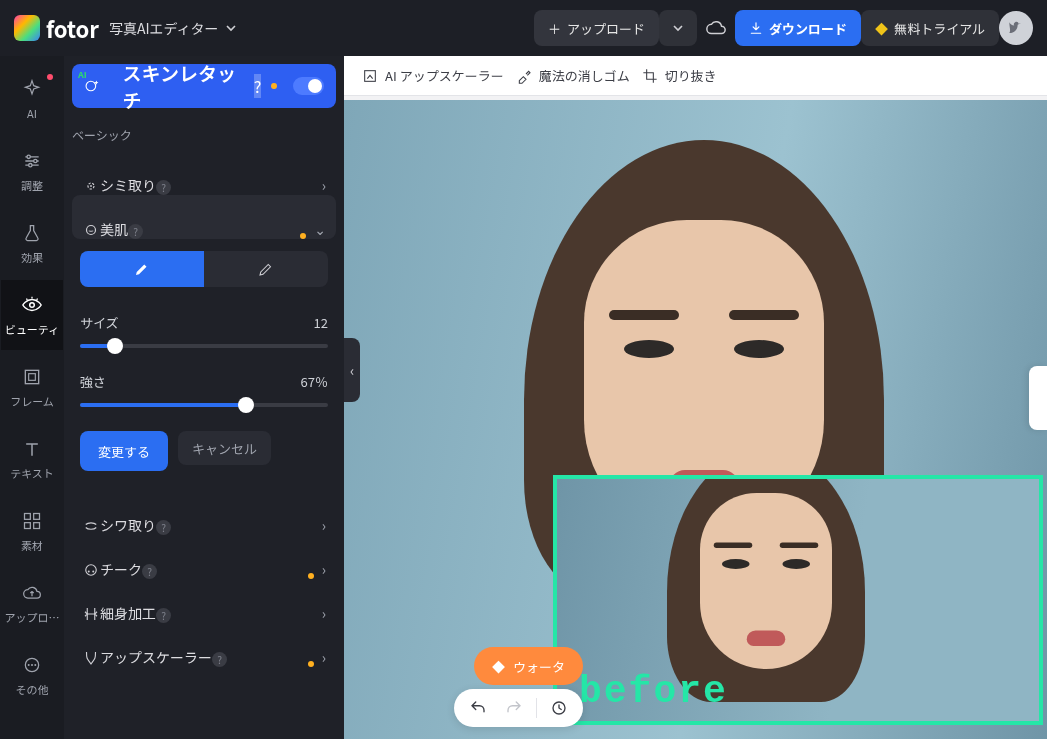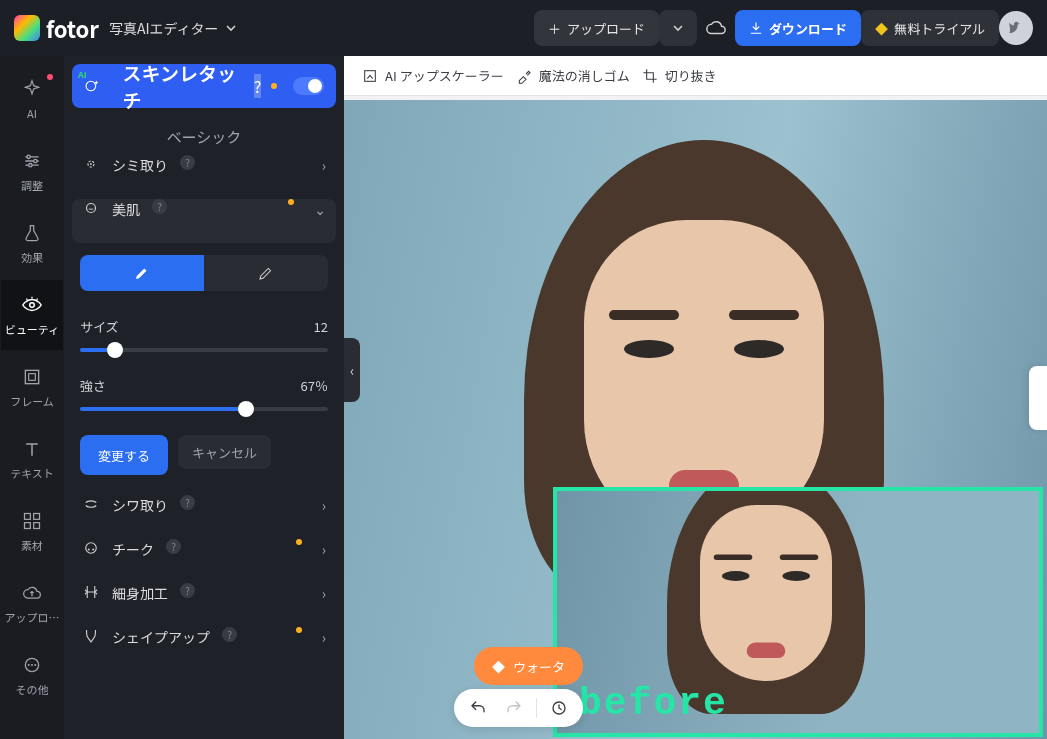--- a/index.html
+++ b/index.html
@@ -25,22 +25,22 @@
   .rail-item .dot{position:absolute;top:10px;right:10px;width:6px;height:6px;border-radius:50%;background:#ff4d6d}
   .ricon{width:22px;height:22px;display:flex;align-items:center;justify-content:center}
   
   .panel{position:absolute;left:64px;top:56px;bottom:0;width:280px;background:#1f2128;padding:8px 8px 0 8px;overflow:hidden}
   .ai-retouch{background:#2e5ff2;height:44px;border-radius:8px;display:flex;align-items:center;padding:0 12px;gap:10px;position:relative}
   .ai-badge{position:absolute;left:6px;top:4px;font-size:9px;font-weight:700;color:#2dd96f}
   .ai-retouch .label{color:#fff;font-size:19px;font-weight:600;margin-left:12px}
   .orange-dot{width:6px;height:6px;background:#ffb020;border-radius:50%;margin-left:auto}
   .switch{width:34px;height:18px;background:#4d7bff;border-radius:9px;position:relative;margin-left:6px}
   .switch::after{content:"";position:absolute;right:2px;top:2px;width:14px;height:14px;background:#fff;border-radius:50%}
-  .grp-title{text-align:center;color:#9fa3ad;font-size:15px;margin:18px 0 8px}
-  .row{height:44px;border-radius:8px;display:flex;align-items:flex-start;padding:0 10px;gap:12px;color:#dcdce0;font-size:14px;cursor:pointer}
+  .grp-title{color:#9fa3ad;font-size:12px;margin:18px 0 8px}
+  .row{height:44px;border-radius:8px;display:flex;align-items:flex-end;padding:0 10px;color:#dcdce0;font-size:14px;cursor:pointer}
   .row .chev{margin-left:auto;color:#9fa3ad}
   .row .odot{width:6px;height:6px;background:#ffb020;border-radius:50%;margin-left:auto}
   .row.expanded{background:#2a2c34}
   .row .help{width:15px;height:15px;border-radius:50%;background:#3a3c44;color:#7f828c;font-size:10px;display:flex;align-items:center;justify-content:center}
   .tool-toggle{margin:12px 8px 6px;height:36px;background:#2a2c34;border-radius:8px;display:flex;overflow:hidden}
   .tool-toggle div{flex:1;display:flex;align-items:center;justify-content:center;color:#cfcfd4}
   .tool-toggle .active{background:#2b6ef2;color:#fff}
   .slider-blk{padding:4px 8px}
   .slider-lbl{display:flex;justify-content:space-between;font-size:13px;color:#cfd2d8;margin-top:16px}
   .track{position:relative;height:4px;background:#3a3c44;border-radius:2px;margin-top:12px}
@@ -57,21 +57,21 @@
   .photo{position:absolute;inset:44px 0 0 0;display:flex;align-items:center;justify-content:center}
   .photo-bg{position:relative;width:100%;height:100%;background:linear-gradient(100deg,#7fa7b8 0%,#9cc2d0 55%,#6f95a7 100%);overflow:hidden}
   .face{position:absolute;top:40px;left:180px;width:360px;height:460px}
   .hair{position:absolute;inset:0;background:#4a382d;border-radius:180px 180px 80px 80px / 260px 260px 120px 120px}
   .skin{position:absolute;left:60px;top:80px;width:240px;height:320px;background:#e8c6aa;border-radius:120px 120px 140px 140px}
   .eye{position:absolute;width:50px;height:18px;background:#2d2a28;border-radius:50%}
   .eye.l{left:100px;top:200px}.eye.r{left:210px;top:200px}
   .brow{position:absolute;width:70px;height:10px;background:#3a2d25;border-radius:6px}
   .brow.l{left:85px;top:170px}.brow.r{left:205px;top:170px}
   .lips{position:absolute;left:145px;top:330px;width:70px;height:28px;background:#c05a5a;border-radius:40px 40px 30px 30px}
-  .before-box{position:absolute;right:4px;bottom:2px;width:490px;height:250px;border:4px solid #25e6a7;background:linear-gradient(100deg,#6f95a7 0%,#8fb5c4 60%);overflow:hidden}
+  .before-box{position:absolute;right:4px;bottom:14px;width:490px;height:250px;border:4px solid #25e6a7;background:linear-gradient(100deg,#6f95a7 0%,#8fb5c4 60%);overflow:hidden}
   .before-box .mini{position:absolute;left:110px;top:-30px;transform:scale(.55);transform-origin:top left}
   .before-txt{position:absolute;left:22px;bottom:8px;font-family:"Courier New",monospace;font-size:38px;font-weight:700;color:#25e6a7;letter-spacing:2px}
   .watermark{position:absolute;left:130px;bottom:54px;height:38px;background:#ff8a3d;color:#fff;border-radius:20px;display:flex;align-items:center;gap:8px;padding:0 18px;font-size:13px}
   .bottom-ctrl{position:absolute;left:110px;bottom:12px;height:38px;background:#fff;border-radius:20px;display:flex;align-items:center;padding:0 10px;gap:8px;box-shadow:0 2px 8px rgba(0,0,0,.12)}
   .ctrl-btn{width:28px;height:28px;display:flex;align-items:center;justify-content:center;color:#3c3e46;border-radius:50%}
   .ctrl-btn.dis{color:#c2c4ca}
   .vdiv{width:1px;height:20px;background:#e2e3e8}
   .collapse-handle{position:absolute;left:344px;top:50%;transform:translateY(-50%);width:16px;height:64px;background:#2a2c34;border-radius:0 8px 8px 0;display:flex;align-items:center;justify-content:center;color:#cfcfd4;font-size:14px;cursor:pointer;z-index:5}
   .expand-right{position:absolute;right:0;top:50%;transform:translateY(-50%);width:18px;height:64px;background:#fff;border-radius:8px 0 0 8px;box-shadow:-2px 0 6px rgba(0,0,0,.1);z-index:5}
   svg{display:block}
@@ -317,21 +317,21 @@
           <path d="M4 9l3 3-3 3M20 9l-3 3 3 3" stroke="#cfcfd4" stroke-width="1.5" fill="none"></path>
         </svg>
       <span>細身加工</span>
       <span class="help">?</span>
       <span class="chev">›</span>
     </div>
     <div class="row">
       <svg width="18" height="18" viewBox="0 0 24 24">
           <path d="M6 4c0 8 0 8 6 16 6-8 6-8 6-16" stroke="#cfcfd4" stroke-width="1.5" fill="none"></path>
         </svg>
-      <span>シェイプアップ</span>
+      <span>アップスケーラー</span>
       <span class="help">?</span>
       <span class="odot"></span>
       <span class="chev" style="margin-left:8px">›</span>
     </div>
   </div>
 </div>
 
 <div class="collapse-handle">‹</div>
 
 <div class="canvas">

